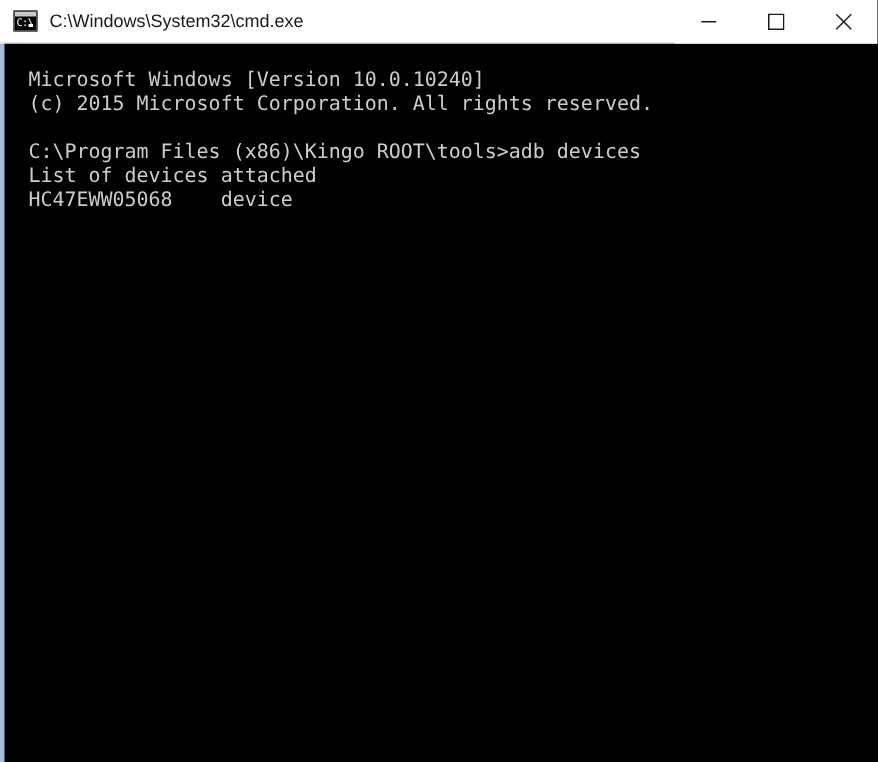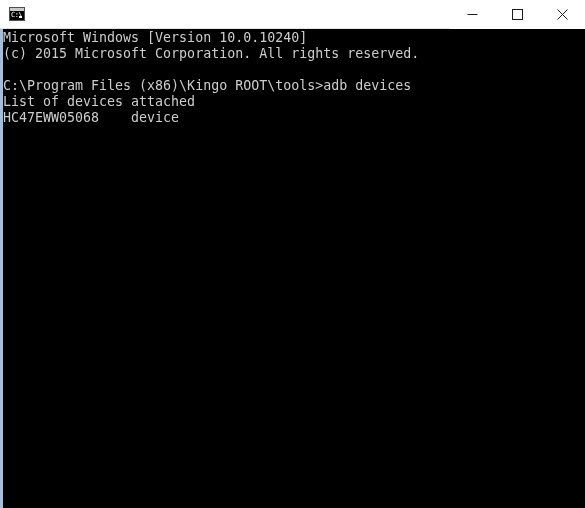--- a/index.html
+++ b/index.html
@@ -128,21 +128,21 @@
     left: 3px;
     top: 29px;
     width: 582px;
     height: 479px;
     background: #000000;
     overflow: hidden;
   }
 
   #console-text {
     margin: 0;
-    padding: 0;
+    padding: 16px;
     position: absolute;
     left: 0px;
     top: 1px;
     font-family: "DejaVu Sans Mono", "Liberation Mono", monospace;
     font-size: 13.3px;
     line-height: 16px;
     color: #cccccc;
     white-space: pre;
     letter-spacing: 0px;
     -webkit-font-smoothing: none;
@@ -158,20 +158,21 @@
   <div id="titlebar">
 
     <div id="titlebar-left">
 
       <div class="cmd-icon">
         <div class="icon-titlestrip"></div>
         <div class="icon-text">C:\</div>
         <div class="icon-cursor"></div>
       </div>
 
+      <div id="window-title">C:\Windows\System32\cmd.exe</div>
     </div>
 
     <div id="window-controls">
 
       <div class="win-btn">
         <svg width="11" height="11" viewBox="0 0 11 11">
           <line class="glyph-line" x1="0.5" y1="5.5" x2="10.5" y2="5.5"></line>
         </svg>
       </div>
 

